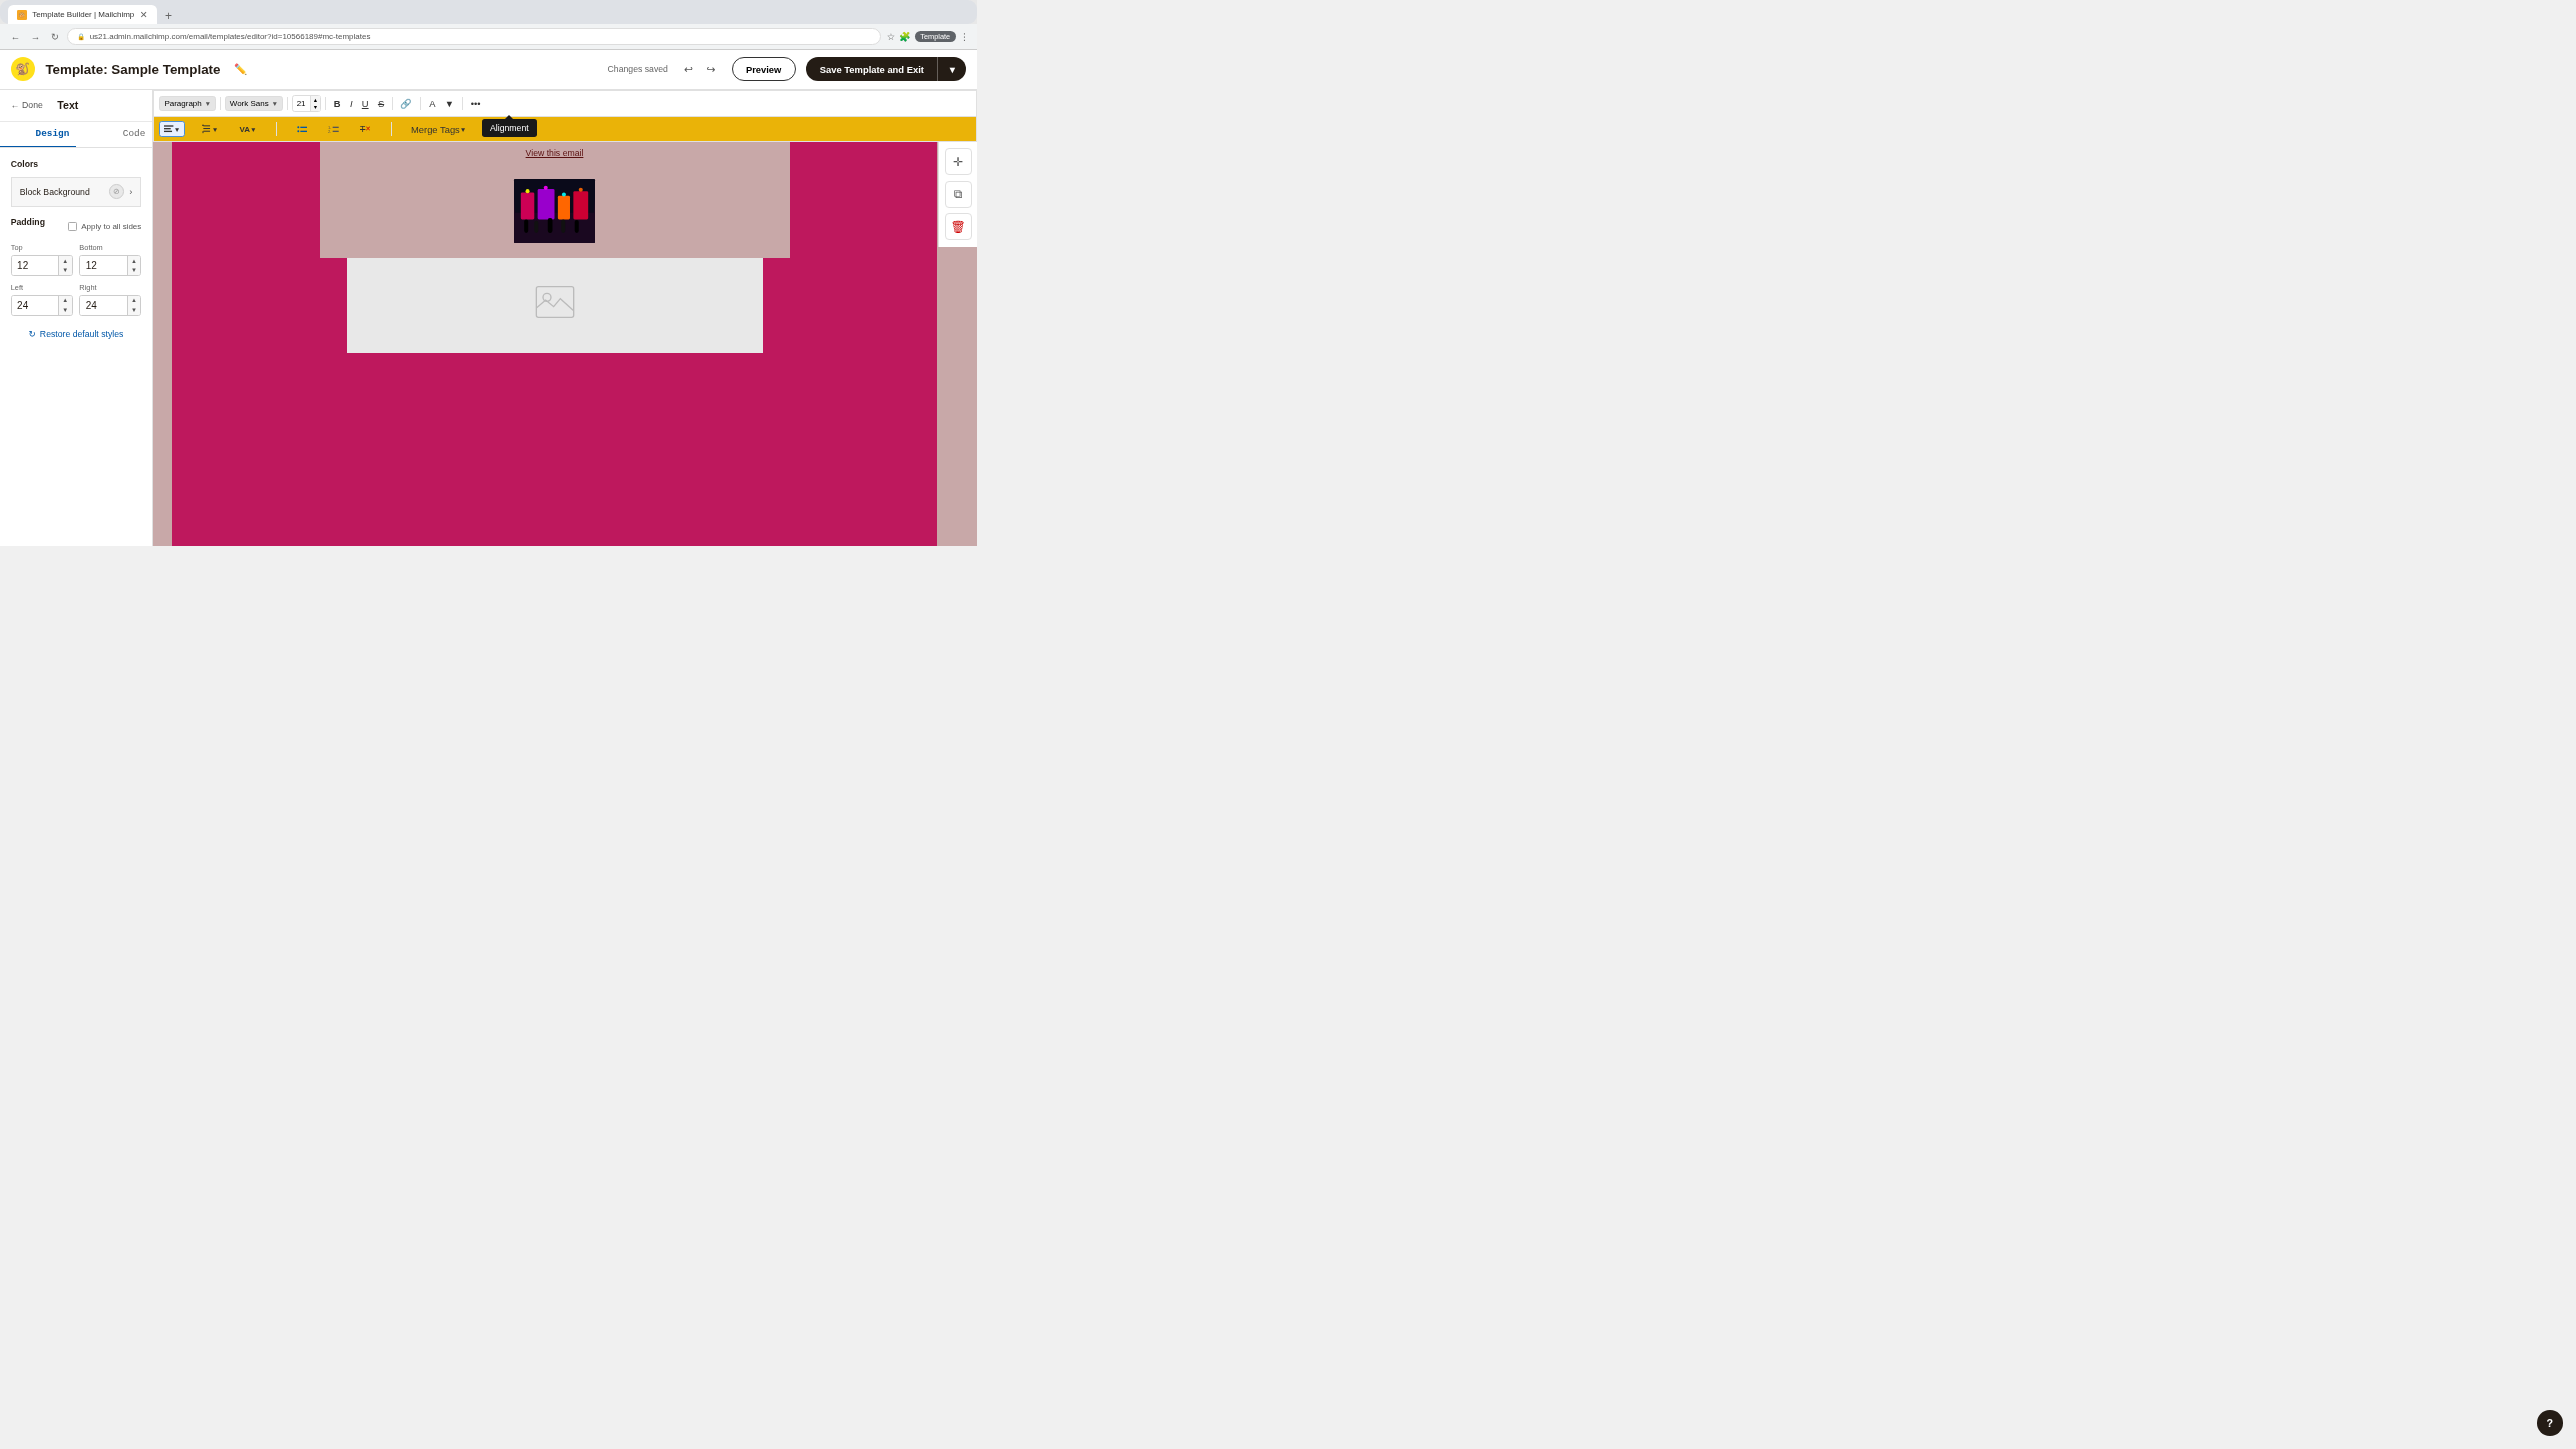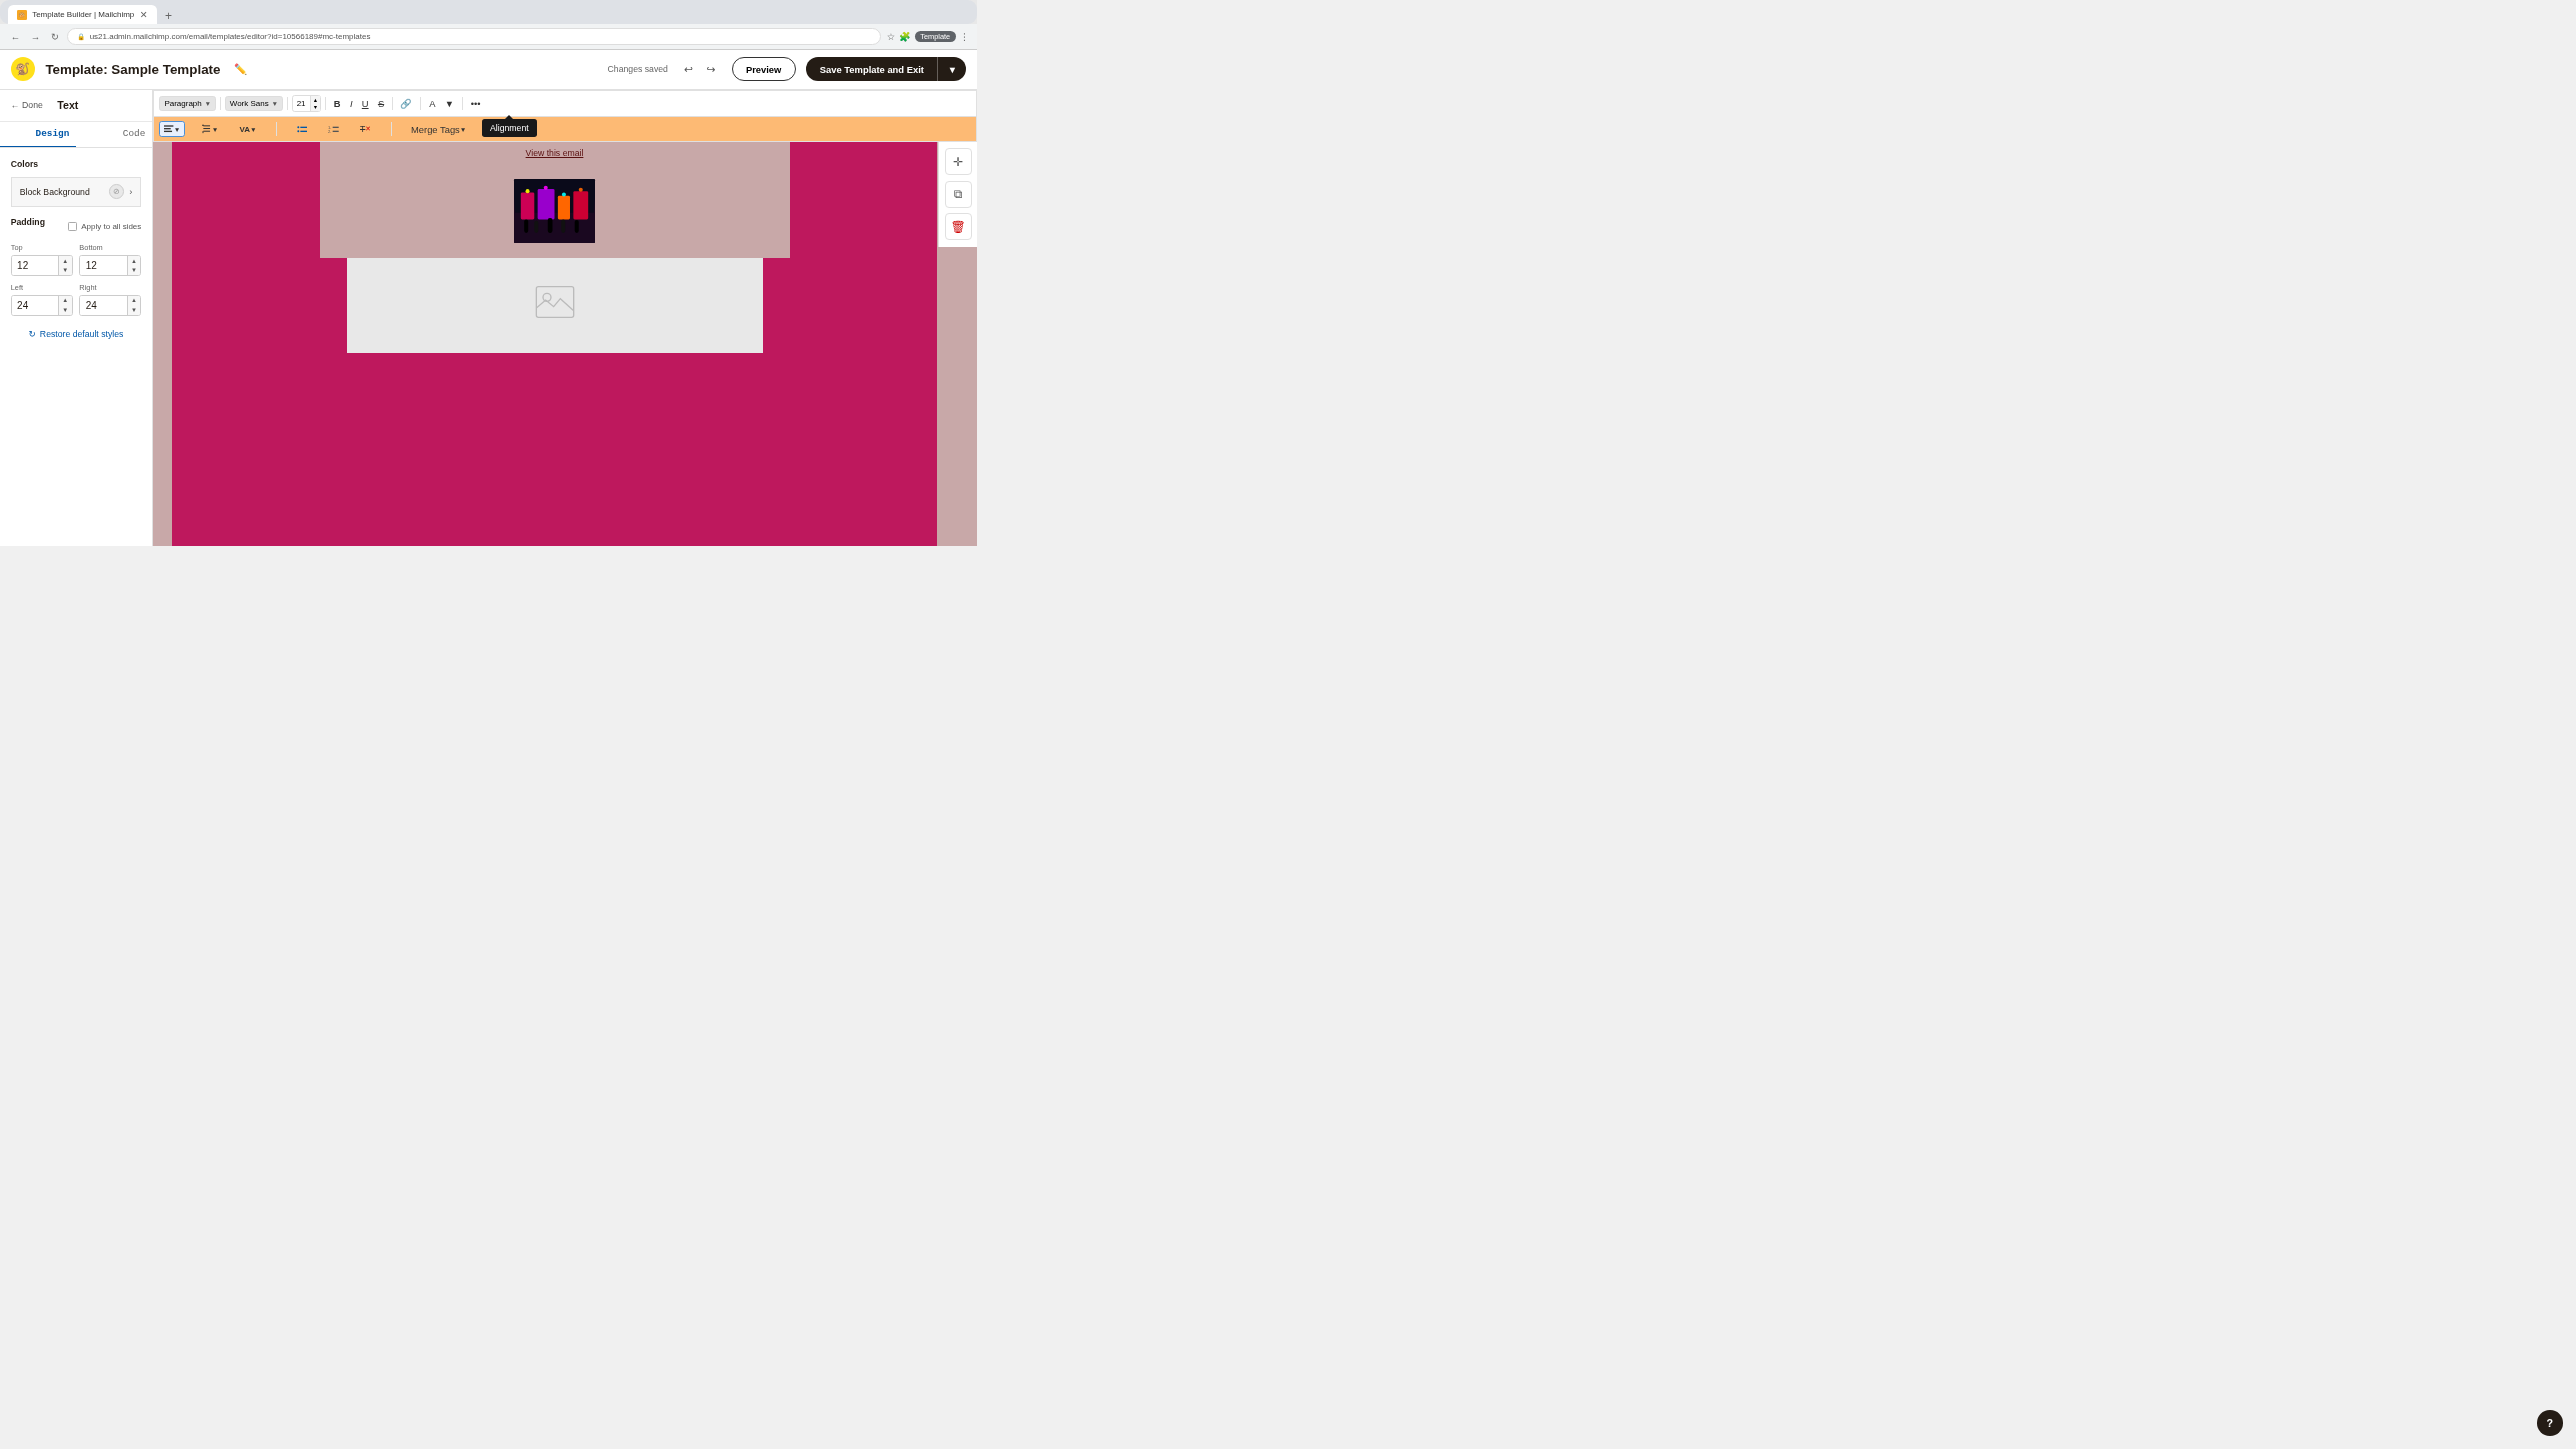--- a/index.html
+++ b/index.html
@@ -79,21 +79,21 @@
     .font-size-input { border: 0.7px solid #ddd; border-radius: 2.7px; width: 29.5px; display: flex; align-items: center; }
     .font-size-val { padding: 1.3px 4px; font-size: 8px; flex: 1; }
     .font-size-spin { display: flex; flex-direction: column; }
     .fs-btn { background: #f5f5f5; border: none; font-size: 5.4px; padding: 0.7px 2px; cursor: pointer; border-left: 0.7px solid #ddd; }
 
     
     .alignment-tooltip { position: absolute; top: 29.5px; left: 329px; background: #1a1a1a; color: #fff; padding: 4px 8px; border-radius: 2.7px; font-size: 8.7px; z-index: 100; }
     .alignment-tooltip::before { content: ''; position: absolute; top: -4px; left: 50%; transform: translateX(-50%); border: 4px solid transparent; border-top: none; border-bottom-color: #1a1a1a; }
 
     
-    .text-toolbar2 { background: #fdba74; border: 0.7px solid #e0e0e0; border-top: none; display: flex; align-items: center; padding: 0 5.4px; height: 25.5px; gap: 13px; position: absolute; top: 27px; left: 0; right: 0; z-index: 10; }
+    .text-toolbar2 { background: #eab308; border: 0.7px solid #e0e0e0; border-top: none; display: flex; align-items: center; padding: 0 5.4px; height: 25.5px; gap: 13px; position: absolute; top: 27px; left: 0; right: 0; z-index: 10; }
 
     
     .email-area { position: absolute; top: 52px; left: 0; right: 40px; bottom: 0; background: #be185d; overflow-y: auto; margin-left: 19px; }
     .email-wrapper { max-width: 470px; margin: 0 auto; }
     .email-topbar { background: #c8a8a8; text-align: center; padding: 6.7px; color: #7a3030; font-size: 8.7px; }
     .email-topbar a { color: #5a1010; text-decoration: underline; }
     .email-image-block { background: #c8a8a8; text-align: center; padding: 13.4px; }
     .carnival-img { width: 81px; height: 64px; background: linear-gradient(180deg, #0a0a1a 0%, #1a0030 30%, #cc0066 50%, #ff6600 70%, #1a1a2e 100%); display: inline-block; border-radius: 1.3px; position: relative; overflow: hidden; }
     .text-block-selected { background: #fff; border: 1.3px solid #4caf9a; margin: 0 auto; padding: 9.4px 13.4px; max-width: 470px; cursor: pointer; }
     .text-block-content { font-size: 12px; font-weight: 700; color: #241c15; }

